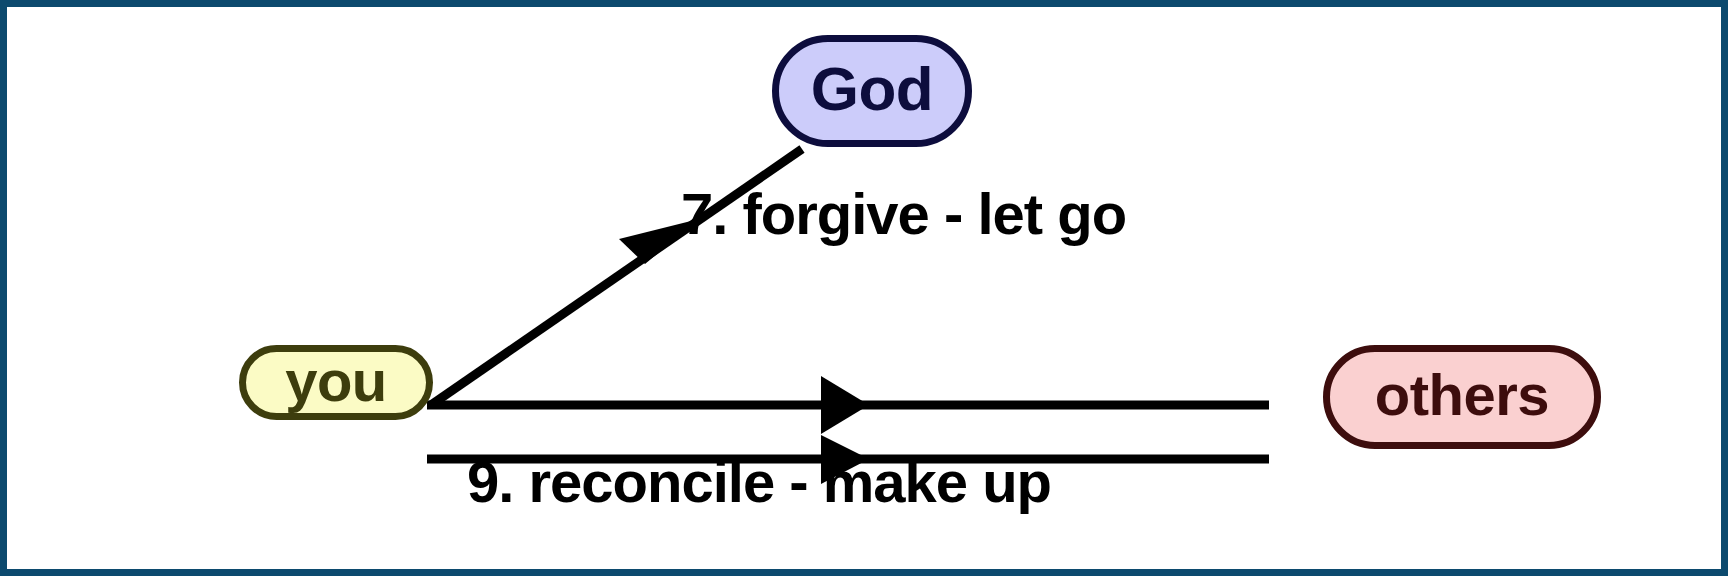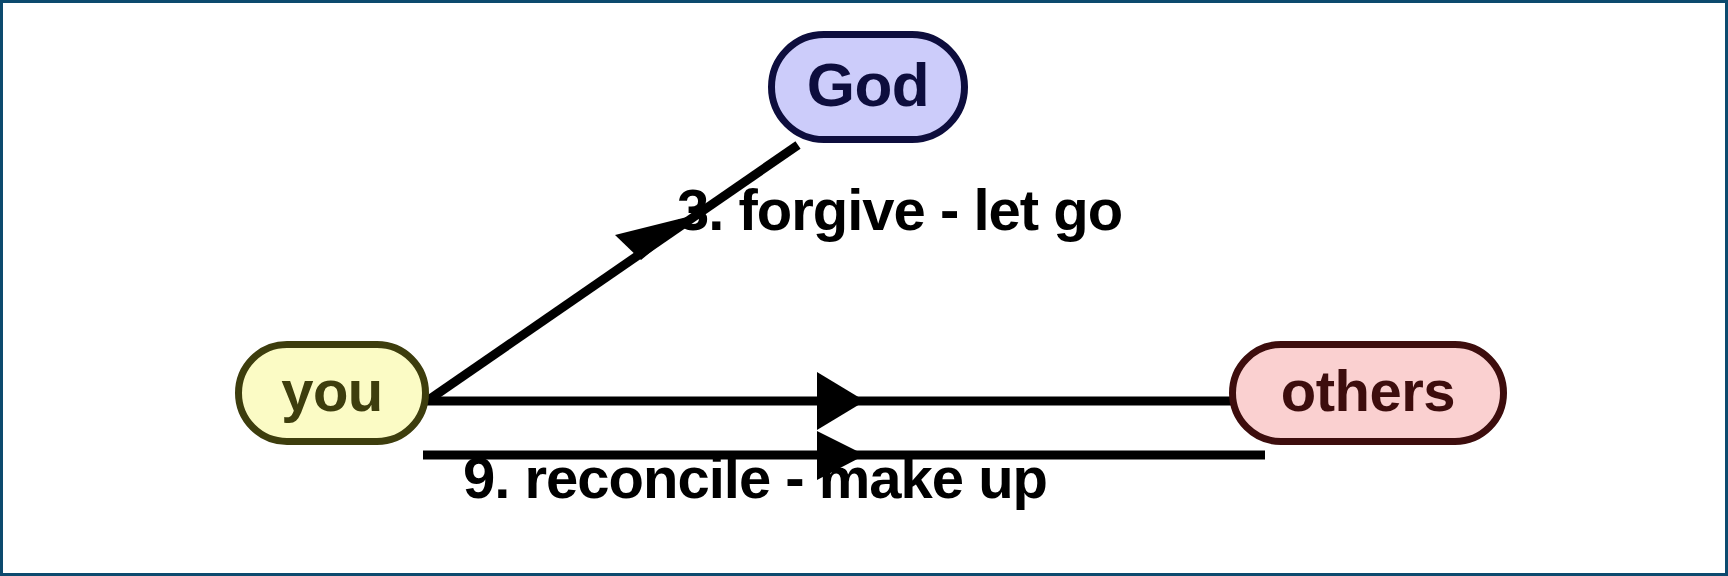--- a/index.html
+++ b/index.html
@@ -10,21 +10,21 @@
   }
   body {
     font-family: "Liberation Sans", sans-serif;
   }
   #canvas {
     position: relative;
     width: 1728px;
     height: 576px;
     background: #ffffff;
     box-sizing: border-box;
-    border: 3px solid #0c4a6e;
+    border: 7px solid #0c4a6e;
     overflow: hidden;
   }
   #edge-layer {
     position: absolute;
     left: 0;
     top: 0;
     width: 1728px;
     height: 576px;
   }
   .node {
@@ -53,29 +53,29 @@
     border-radius: 56px;
     background: #ccccfa;
     border-color: #0d0d3d;
     color: #0d0d3d;
     font-size: 62px;
   }
   #node-you {
     left: 232px;
     top: 338px;
     width: 194px;
-    height: 104px;
+    height: 75px;
     border-radius: 52px;
     background: #fbfbc5;
     border-color: #3d3d0d;
     color: #3d3d0d;
     font-size: 58px;
   }
   #node-others {
-    left: 1226px;
+    left: 1316px;
     top: 338px;
     width: 278px;
     height: 104px;
     border-radius: 52px;
     background: #fad0d0;
     border-color: #3d0d0d;
     color: #3d0d0d;
     font-size: 58px;
   }
   .edge-label {
@@ -130,18 +130,18 @@
   </div>
 
   <div class="node" id="node-you">
     <span class="node-label">you</span>
   </div>
 
   <div class="node" id="node-others">
     <span class="node-label">others</span>
   </div>
 
-  <div class="edge-label" id="label-forgive">3. forgive - let go</div>
+  <div class="edge-label" id="label-forgive">7. forgive - let go</div>
 
 
   <div class="edge-label" id="label-reconcile">9. reconcile - make up</div>
 
 </div>
 
 </body></html>

